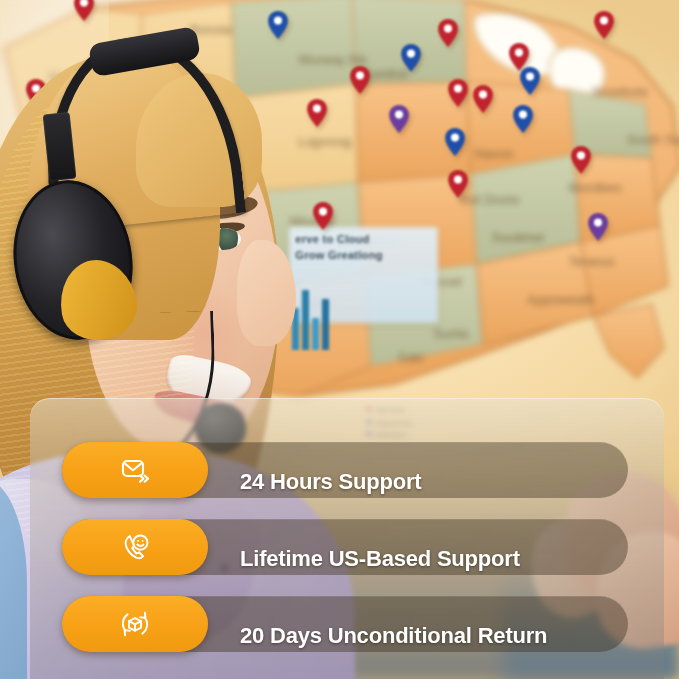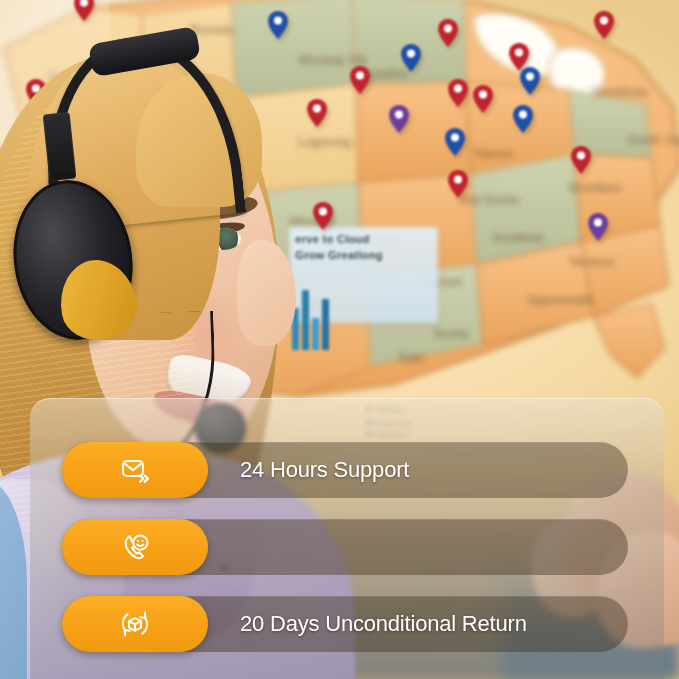--- a/index.html
+++ b/index.html
@@ -261,23 +261,23 @@
   .pill {
     position:absolute; left:0; top:0; width:146px; height:56px;
     border-radius:28px;
     background:linear-gradient(180deg,#FBAE25 0%,#F8A117 52%,#F09A10 100%);
     box-shadow:0 3px 7px rgba(60,40,10,.40);
     display:flex; align-items:center; justify-content:center;
   }
   .pill svg { width:32px; height:32px; display:block; }
 
   .row-label {
-    position:absolute; left:178px; top:0; height:56px;
+    position:absolute; left:178px; top:12px; height:56px;
     display:flex; align-items:center;
-    color:#ffffff; font-size:22px; font-weight:400;
+    color:#ffffff; font-size:22px; font-weight:700;
     letter-spacing:-.2px; white-space:nowrap;
     text-shadow:0 1px 3px rgba(30,20,8,.55);
   }
 </style>
 </head>
 <body>
 
 <div class="shot">
 
   <div class="wall"></div>
@@ -558,20 +558,21 @@
               <path d="M10.8 5.2 C8.6 6.4 6.4 9.6 6.6 12.6 C6.9 17.6 11.6 24.2 17.2 26.6
                        C19.9 27.8 22.6 26.9 24 25.1 L20.2 21.3 L17.4 22.6 L13.2 17.2
                        L15.1 14.8 L10.8 5.2 Z"></path>
               <circle cx="21.4" cy="11.6" r="7.1"></circle>
               <circle cx="19.1" cy="9.9" r=".95" fill="#fff" stroke="none"></circle>
               <circle cx="23.6" cy="9.9" r=".95" fill="#fff" stroke="none"></circle>
               <path d="M18.4 13.6 C19.4 15.3 23.3 15.3 24.4 13.6"></path>
             </svg>
           </span>
         </div>
+        <div class="row-label">Lifetime US-Based Support</div>
       </div>
 
       <div class="row">
         <div class="row-bar"></div>
         <div class="pill">
           <span>
             <svg viewBox="0 0 32 32" fill="none" stroke="#fff" stroke-width="1.95" stroke-linecap="round" stroke-linejoin="round" aria-hidden="true">
               <path d="M25.6 9.4 A11.2 11.2 0 0 1 23.4 25.6"></path>
               <path d="M6.4 22.6 A11.2 11.2 0 0 1 8.6 6.4"></path>
               <path d="M25.9 4.6 L26.4 9.9 L21.2 9.2"></path>

